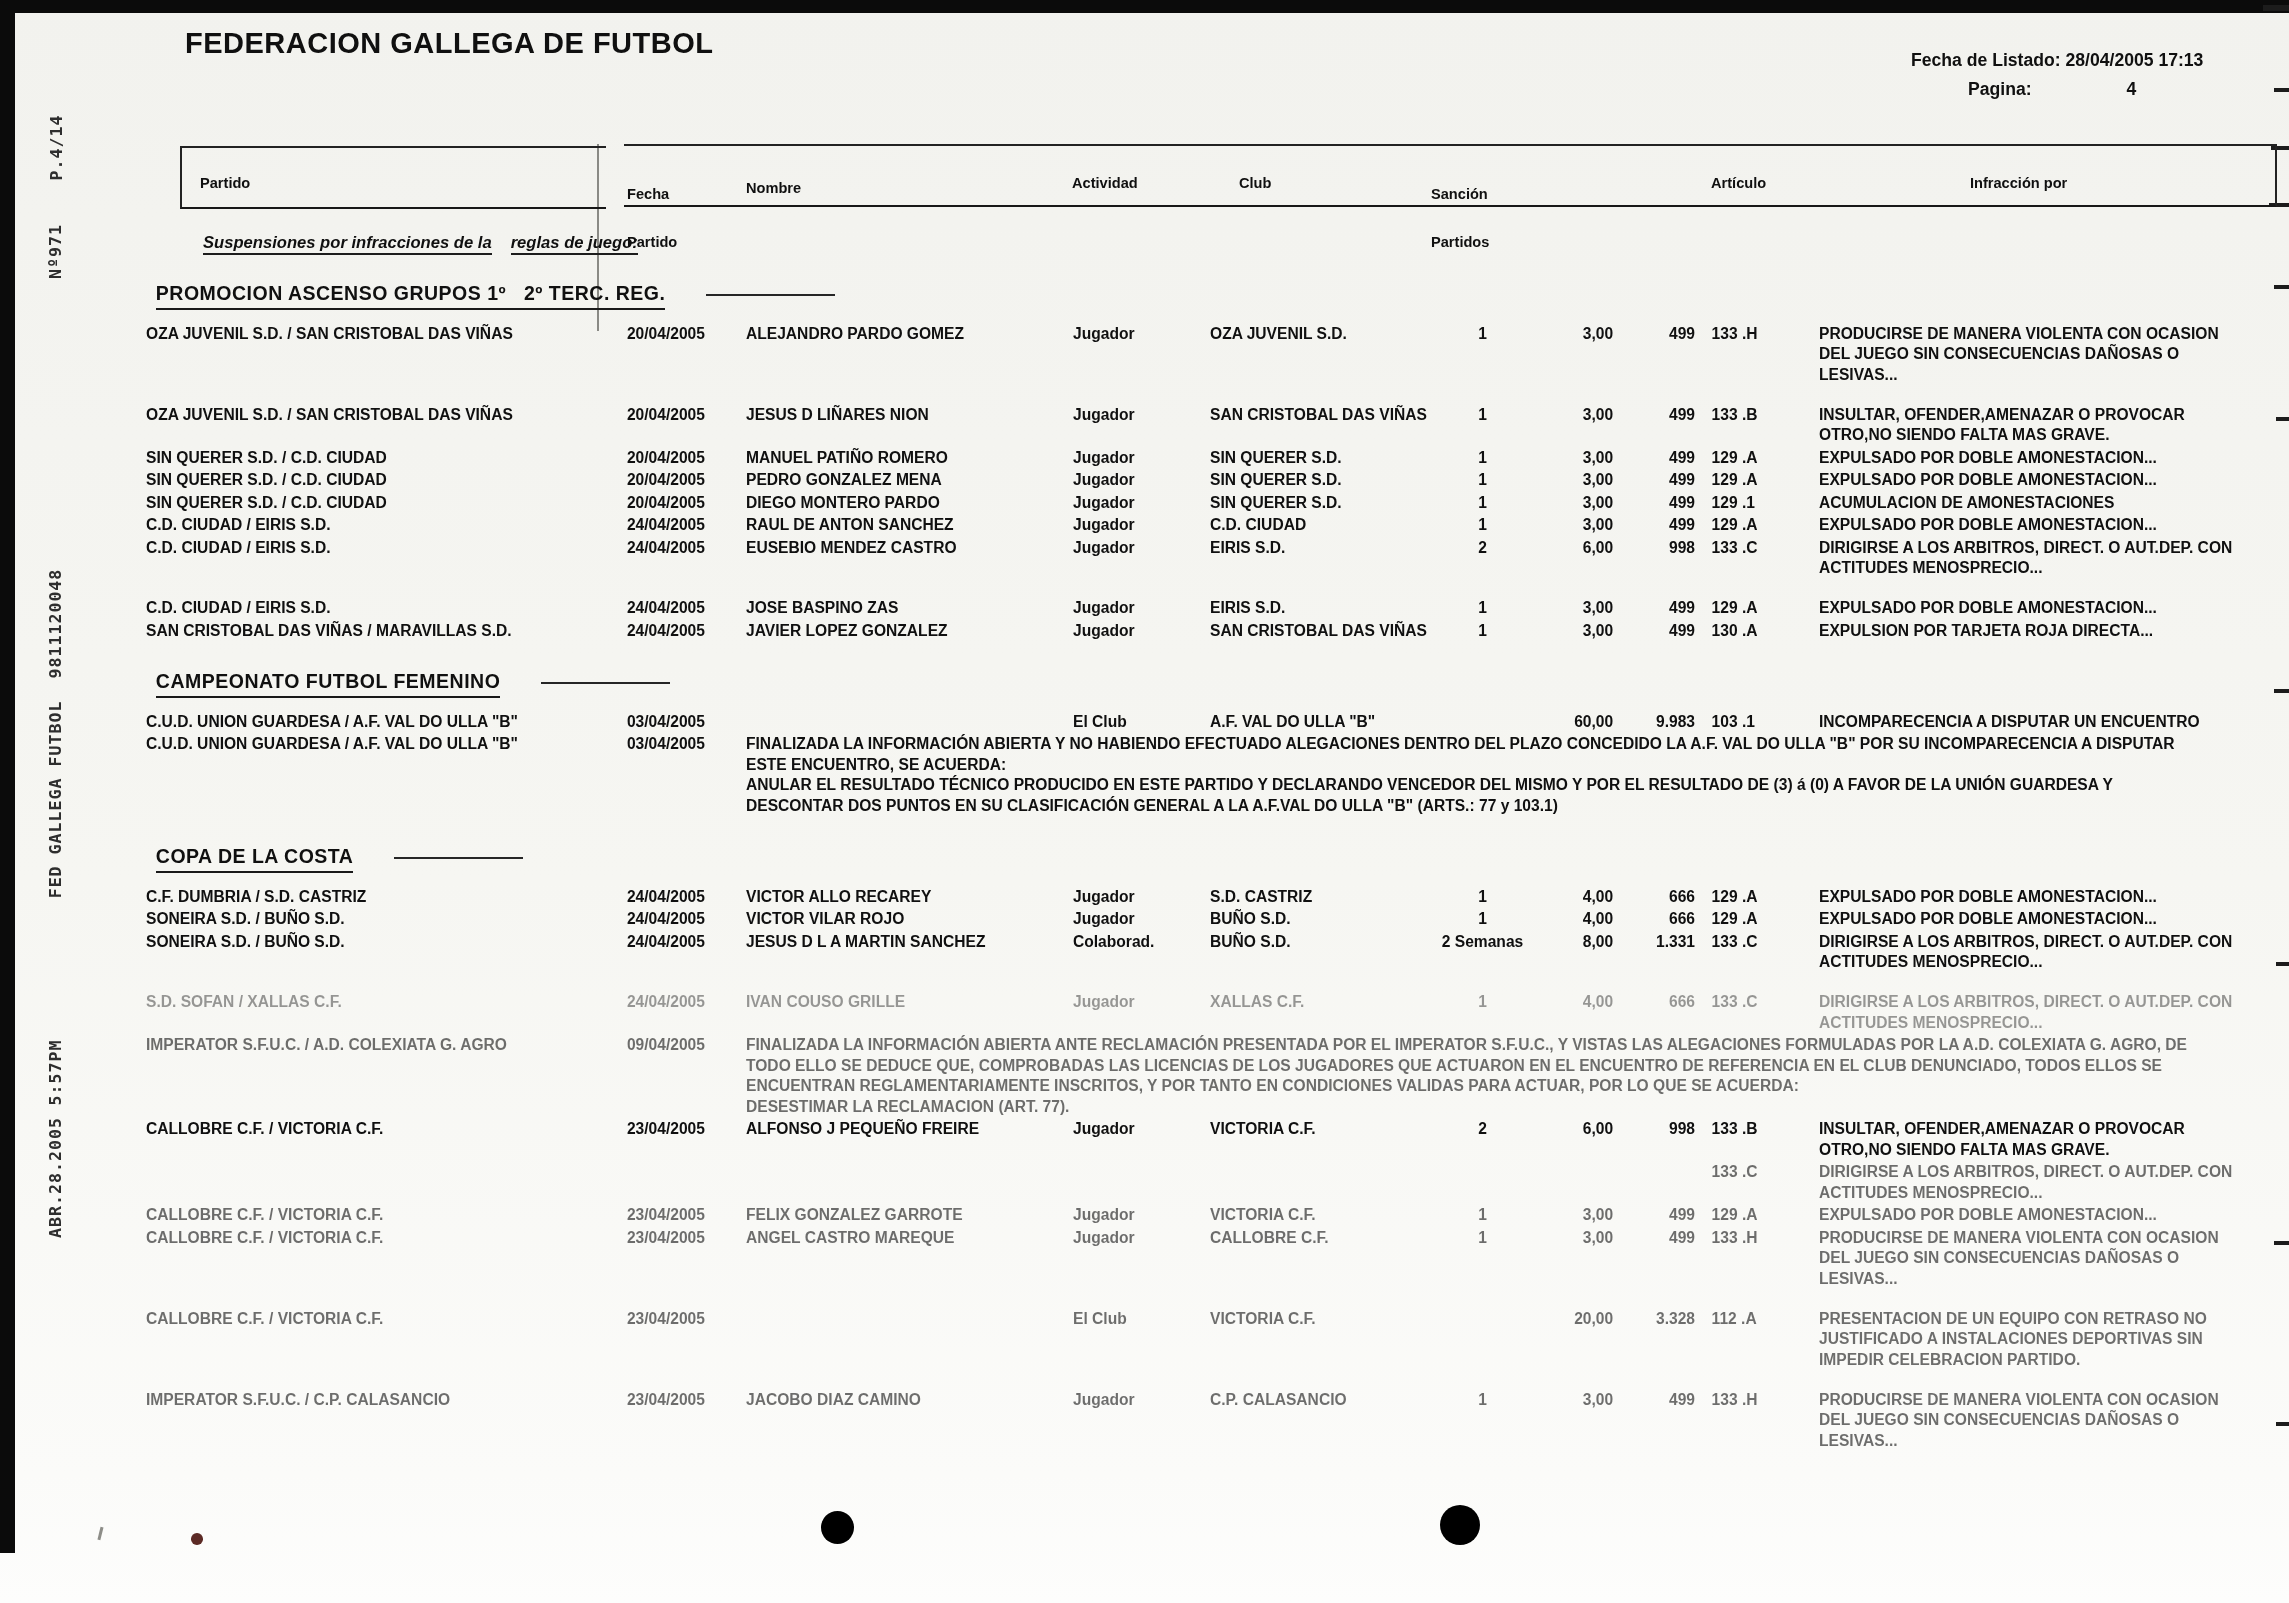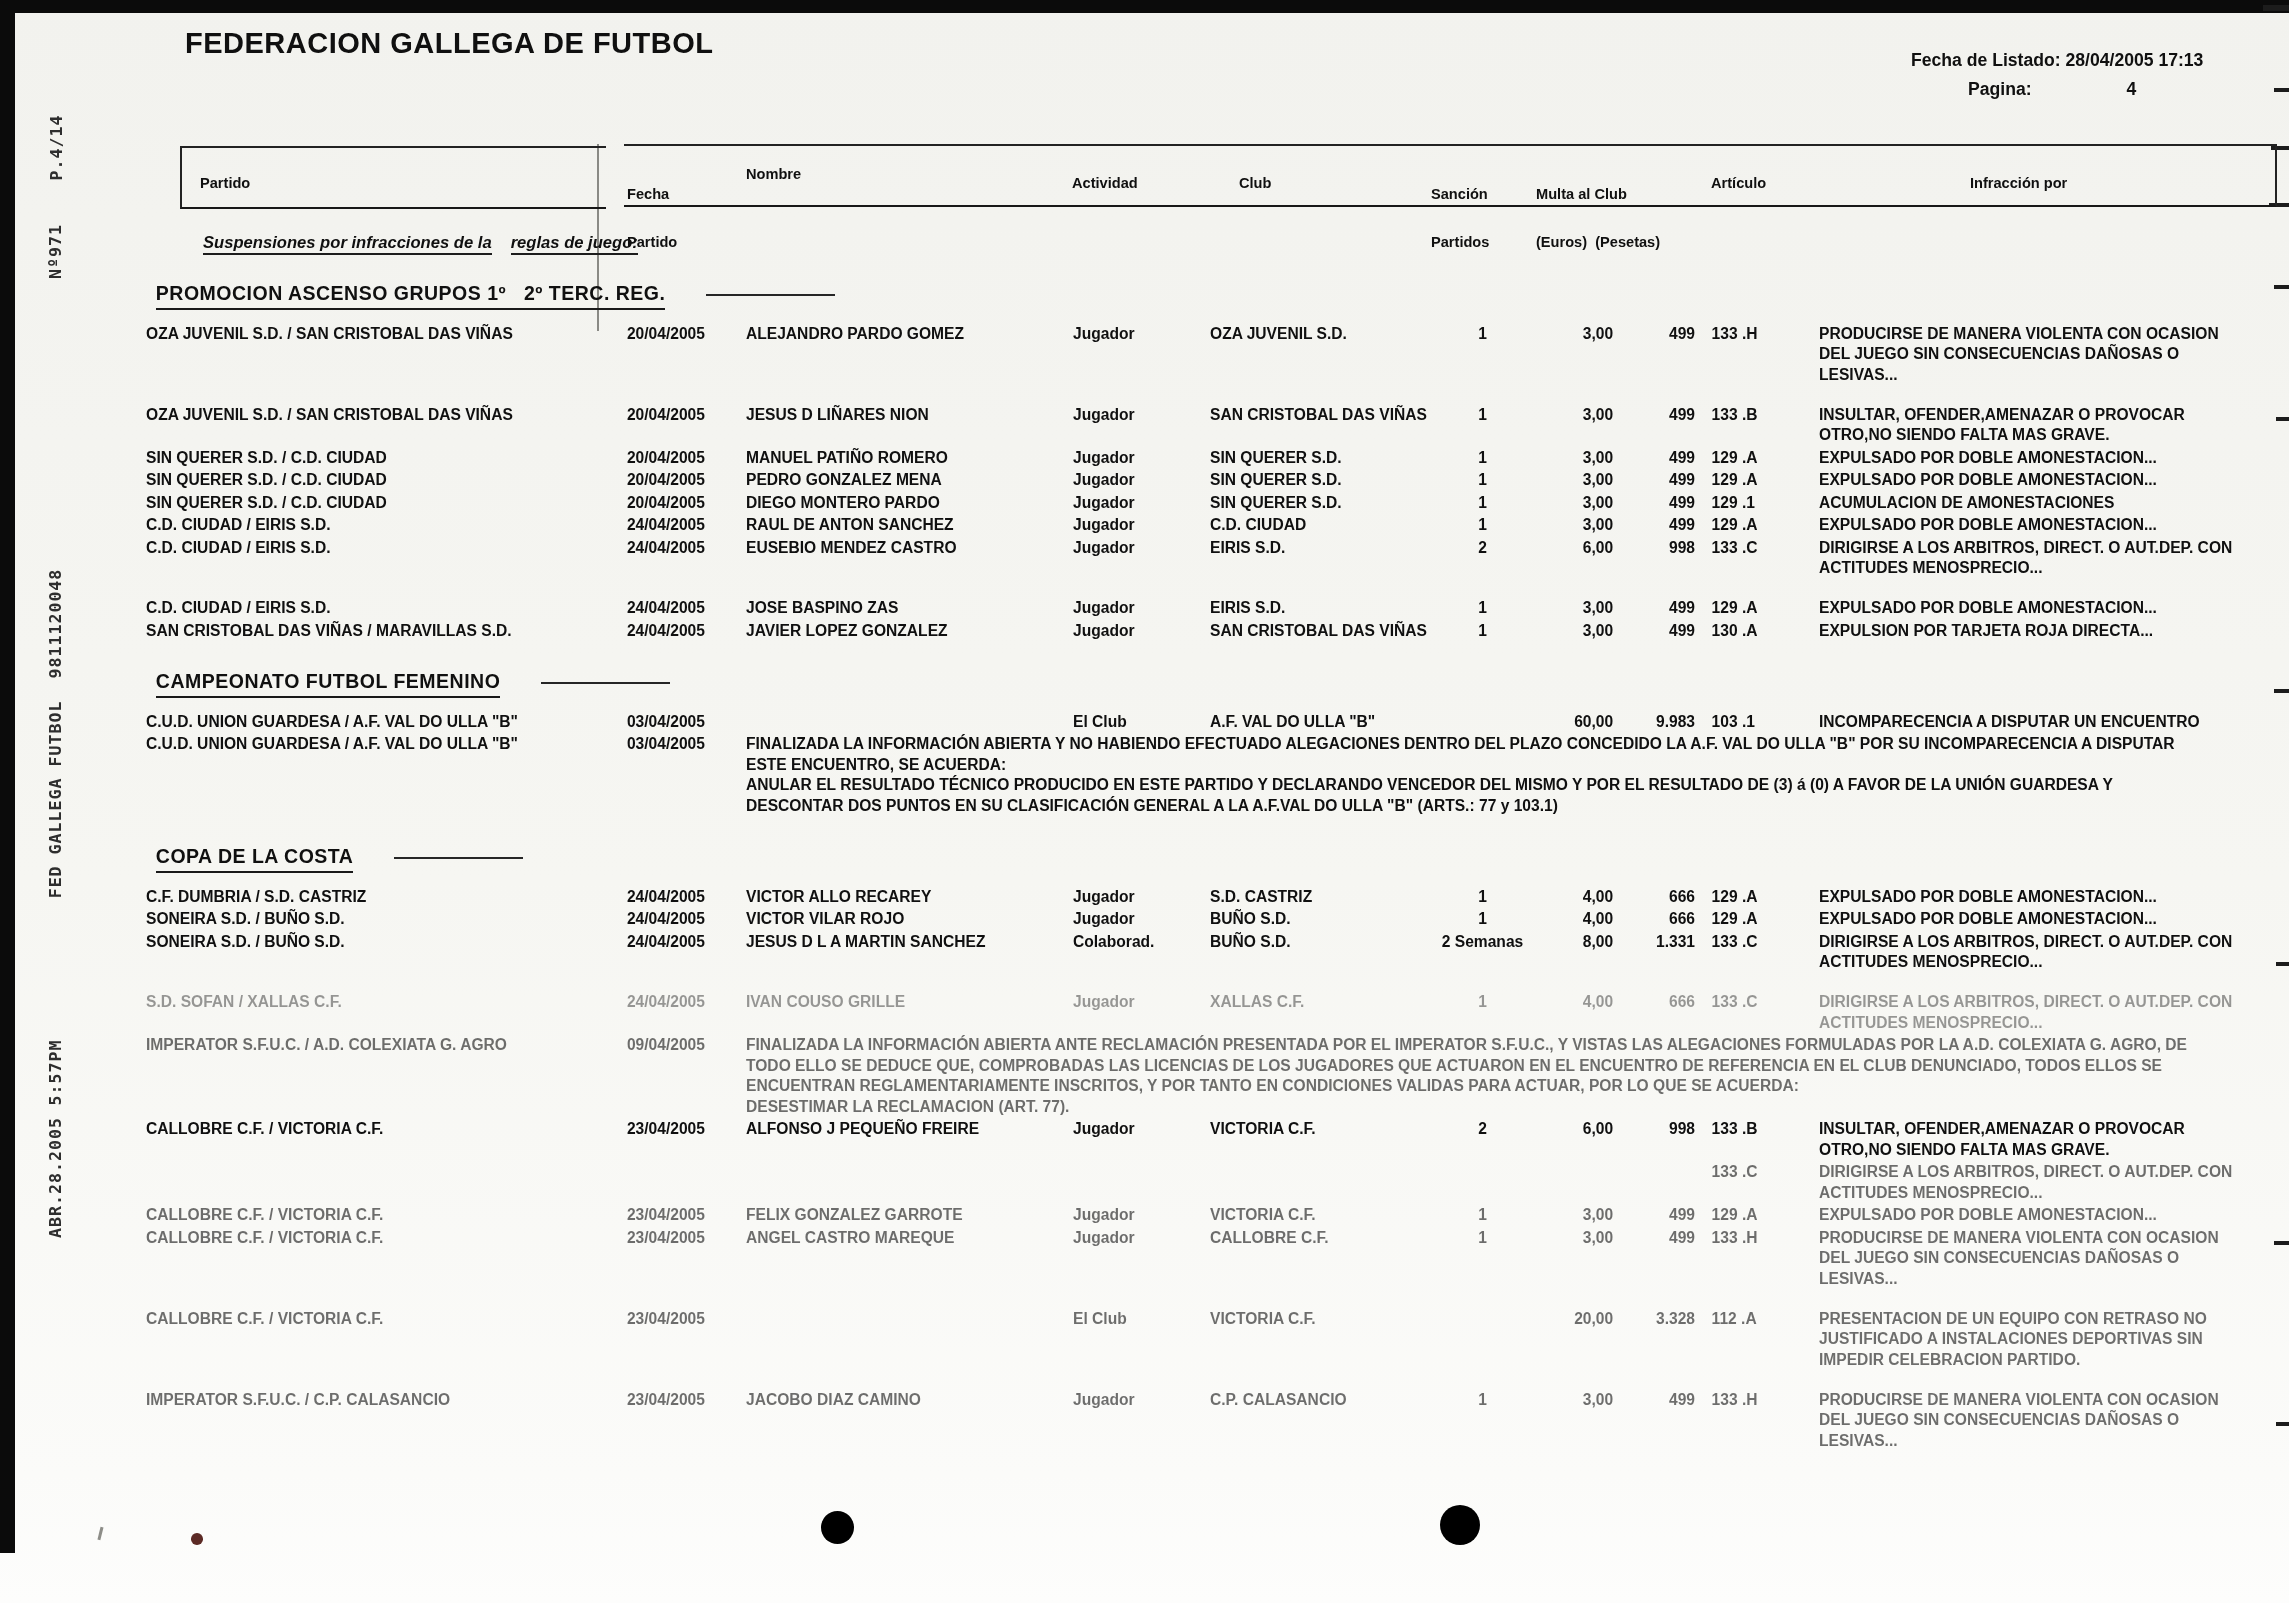--- a/index.html
+++ b/index.html
@@ -50,21 +50,21 @@
   
   .thead{position:relative;height:62px;margin-top:25px;font-size:14.6px;font-weight:bold;}
   .box-left{position:absolute;left:34px;top:0;width:424px;height:59px;
             border-top:2px solid #262626;border-bottom:2.9px solid #1c1c1c;border-left:2px solid #262626;}
   .box-right{position:absolute;left:478px;top:-2px;width:1651px;height:59px;
              border-top:2px solid #262626;border-bottom:2.9px solid #1c1c1c;border-right:2px solid #262626;}
   .th{position:absolute;white-space:pre;}
   .th span{display:block;}
   .th-partido{left:54px;top:29px;}
   .th-fecha{left:481px;top:7.8px;}
-  .th-nombre{left:600px;top:20px;}
+  .th-nombre{left:600px;top:34px;}
   .th-actividad{left:926px;top:29px;}
   .th-club{left:1065px;top:29px;margin-left:28px;}
   .th-sancion{left:1285px;top:7.8px;}
   .th-multa{left:1390px;top:7.8px;}
   .th-articulo{left:1565px;top:29px;}
   .th-infraccion{left:1824px;top:29px;}
   
   .intro{margin:25px 0 0 57px;font-size:16.6px;font-weight:bold;font-style:italic;}
   .intro-l,.intro-r{border-bottom:2px solid #222;padding-bottom:1px;}
   .intro-r{margin-left:19px;}
@@ -137,24 +137,20 @@
         <span>Fecha</span>
         <span>Partido</span>
       </div>
       <div class="th th-nombre">Nombre</div>
       <div class="th th-actividad">Actividad</div>
       <div class="th th-club">Club</div>
       <div class="th th-sancion">
         <span>Sanción</span>
         <span>Partidos</span>
       </div>
-      <div class="th th-multa">
-        <span>Multa al Club</span>
-        <span>(Euros)  (Pesetas)</span>
-      </div>
       <div class="th th-articulo">Artículo</div>
       <div class="th th-infraccion">Infracción por</div>
     </div>
 
     <div class="intro">
       <span class="intro-l">Suspensiones por infracciones de la</span><span class="intro-r">reglas de juego:</span>
     </div>
 
     <div id="sections">
         <div class="sec-head"><div class="sec-title">PROMOCION ASCENSO GRUPOS 1º   2º TERC. REG.</div><div class="sec-tail"></div></div>

